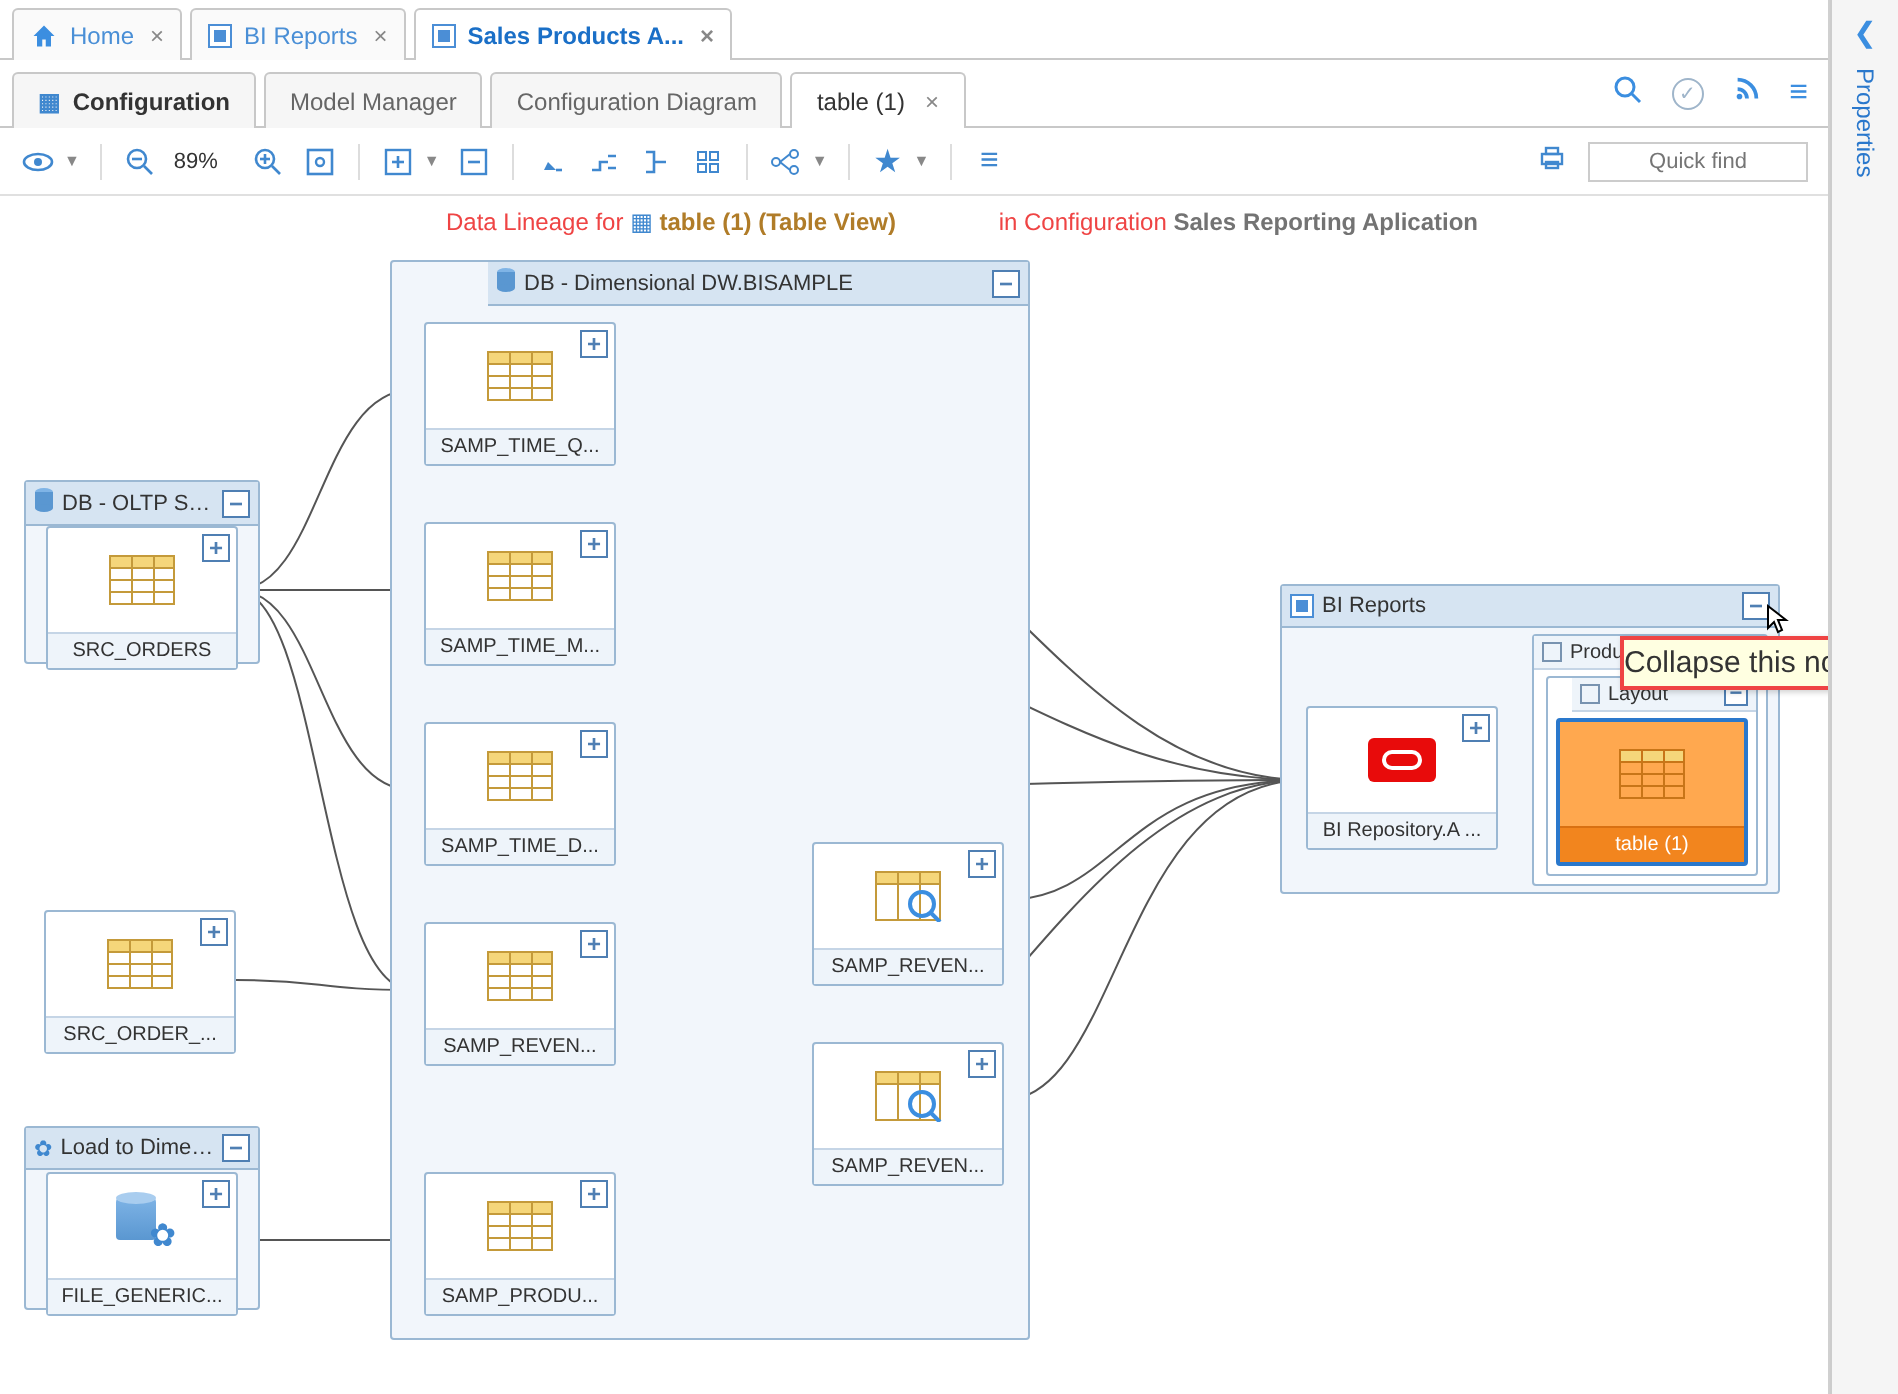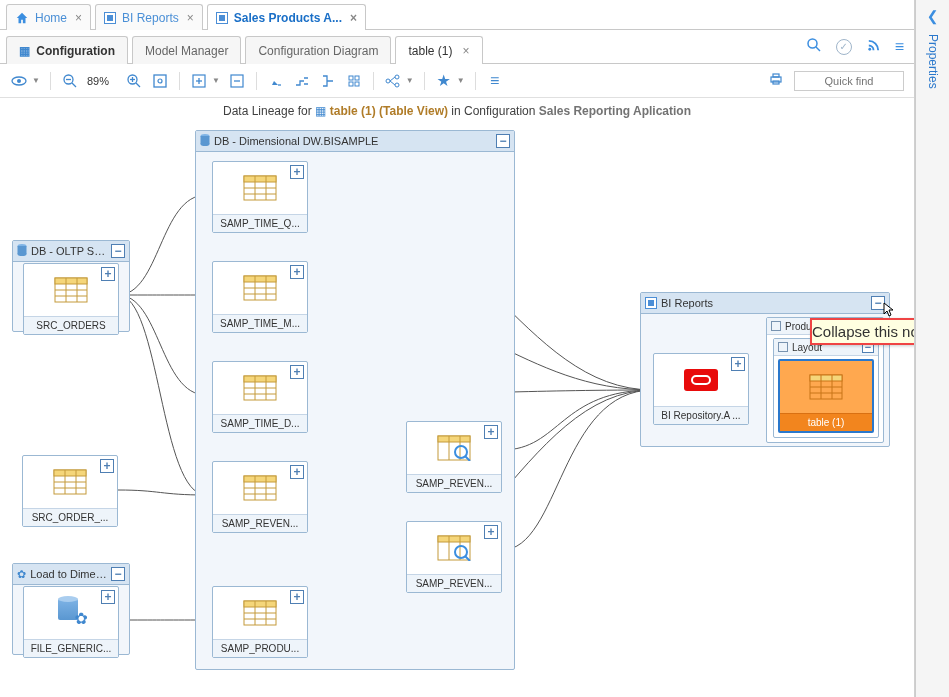--- a/index.html
+++ b/index.html
@@ -34,21 +34,21 @@
   .toolbar .sep { width:1px; height:18px; background:#ddd; margin:0 2px; }
   .tb-btn { width:18px; height:18px; display:flex; align-items:center; justify-content:center; cursor:pointer; color:#4088cf; font-size:14px;}
   .zoom-text { color:#333; font-size:11px; min-width:30px; }
   .drop { font-size:8px; color:#888; margin-left:-4px;}
   .quickfind { margin-left:auto; display:flex; align-items:center; gap:10px;}
   .quickfind input { border:1px solid #ccc; padding:3px 8px; width:110px; font-size:11px; color:#888; text-align:center;}
   .print-ico { color:#4088cf; cursor:pointer; }
 
   
   .lineage-title { text-align:center; padding:6px 0 2px; font-size:12px; }
-  .lineage-title .lbl { color:#404040; }
+  .lineage-title .lbl { color:#ef4444;margin-left:48px; }
   .lineage-title .link { color:#B07C28; font-weight:bold; }
   .lineage-title .cfg { color:#737373; font-weight:bold; }
   .grid-ico { color:#4088cf; }
 
   
   .canvas { position:relative; flex:1; background:#fff; overflow:hidden; }
   svg.edges { position:absolute; left:0; top:0; width:100%; height:100%; pointer-events:none; }
 
   .group-box { position:absolute; border:1px solid #9bb8d3; background:#f2f6fb; border-radius:2px; }
   .group-header { background:#d6e4f2; border-bottom:1px solid #9bb8d3; padding:3px 4px; display:flex; align-items:center; gap:4px; font-size:11px; color:#333;}
@@ -344,21 +344,21 @@
             <div class="etl-ico">
               <div class="cyl"></div>
                 <div class="cyltop"></div>
                 <span class="gear">✿</span>
             </div>
           </div>
           <div class="label">FILE_GENERIC...</div>
         </div>
       </div>
 
-      <div class="group-box" style="left:195px; top:10px; width:320px; height:540px;">
+      <div class="group-box" style="left:195px; top:10px; width:320px; height:540px;padding-left:48px;">
         <div class="group-header">
           <span>
             <svg class="db-cyl" viewBox="0 0 10 12">
                 <ellipse cx="5" cy="2" rx="4.5" ry="2" fill="#7fb4e6"></ellipse>
                 <rect x="0.5" y="2" width="9" height="8" fill="#5a97d1"></rect>
                 <ellipse cx="5" cy="10" rx="4.5" ry="2" fill="#5a97d1"></ellipse>
               </svg>
           </span>
           <span class="ghlabel">DB - Dimensional DW.BISAMPLE</span>
           <span class="collapse">−</span>
@@ -485,21 +485,21 @@
           </div>
           <div class="label">BI Repository.A ...</div>
         </div>
 
         <div class="subgroup" style="left:125px; top:24px; width:118px; height:126px;">
           <div class="sgheader">
             <span style="border:1px solid #7893b0;width:10px;height:10px;display:inline-block;"></span>
             <span class="sglabel">Products Report</span>
             <span class="collapse">−</span>
           </div>
-          <div class="subgroup" style="left:6px; top:20px; width:106px; height:100px;">
+          <div class="subgroup" style="left:6px; top:20px; width:106px; height:100px;padding-left:12px;">
             <div class="sgheader">
               <span style="border:1px solid #7893b0;width:10px;height:10px;display:inline-block;"></span>
               <span class="sglabel">Layout</span>
               <span class="collapse">−</span>
             </div>
             <div class="node selected" style="left:4px; top:20px; width:96px;">
               <div class="body">
                 <svg width="34" height="26" viewBox="0 0 34 26">
                     <rect x="1" y="1" width="32" height="24" fill="#ffa84f" stroke="#c87518"></rect>
                     <rect x="1" y="1" width="32" height="6" fill="#f5d67a" stroke="#c87518"></rect>

